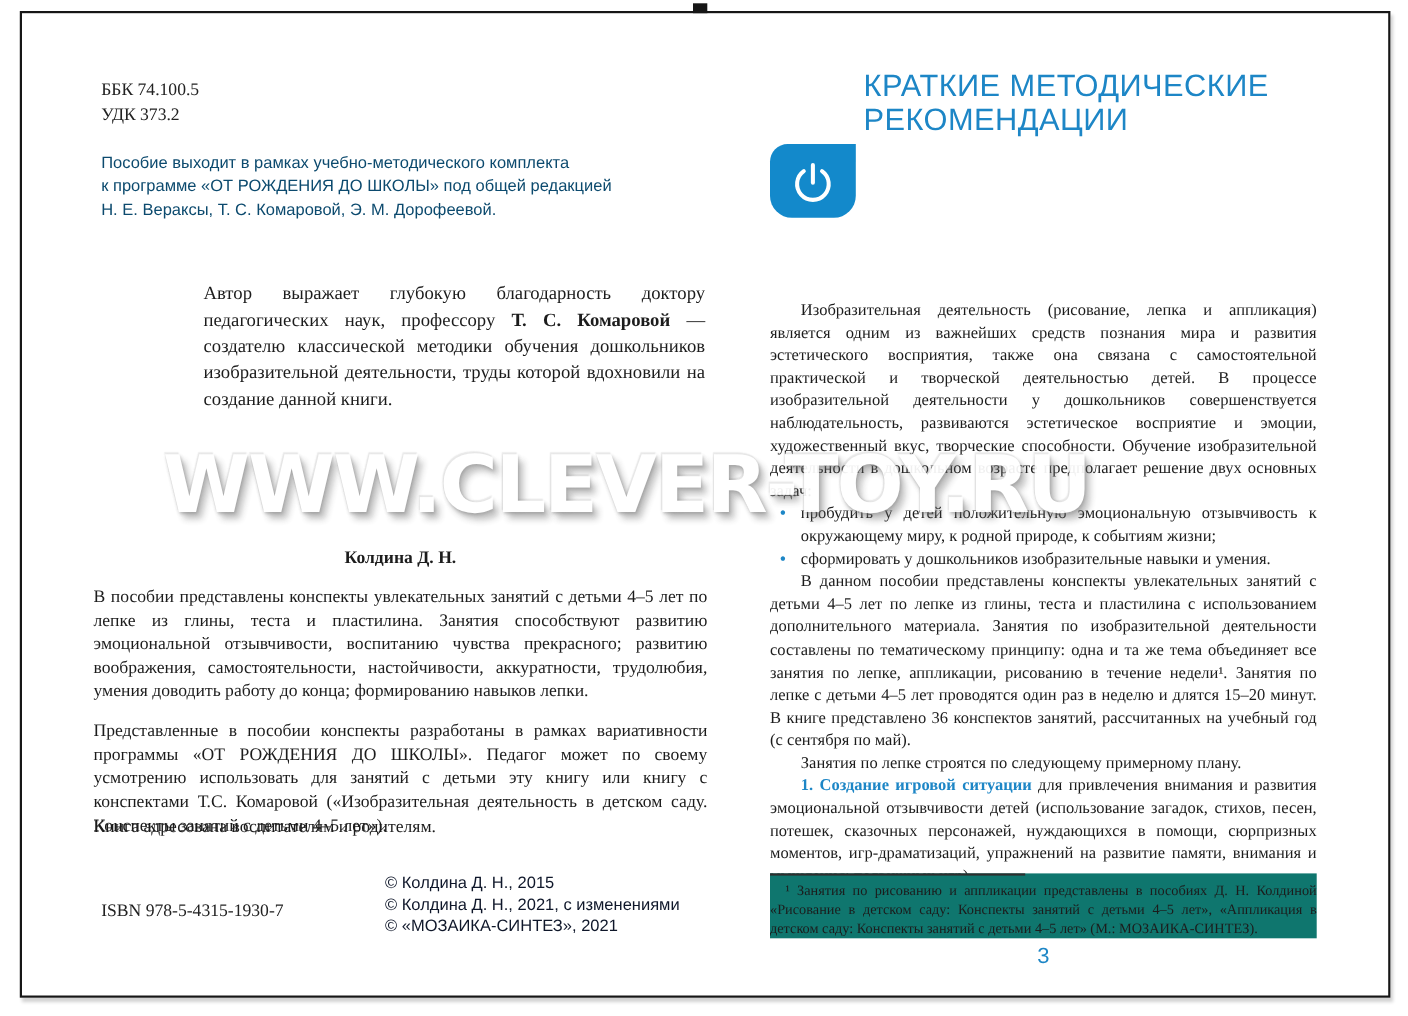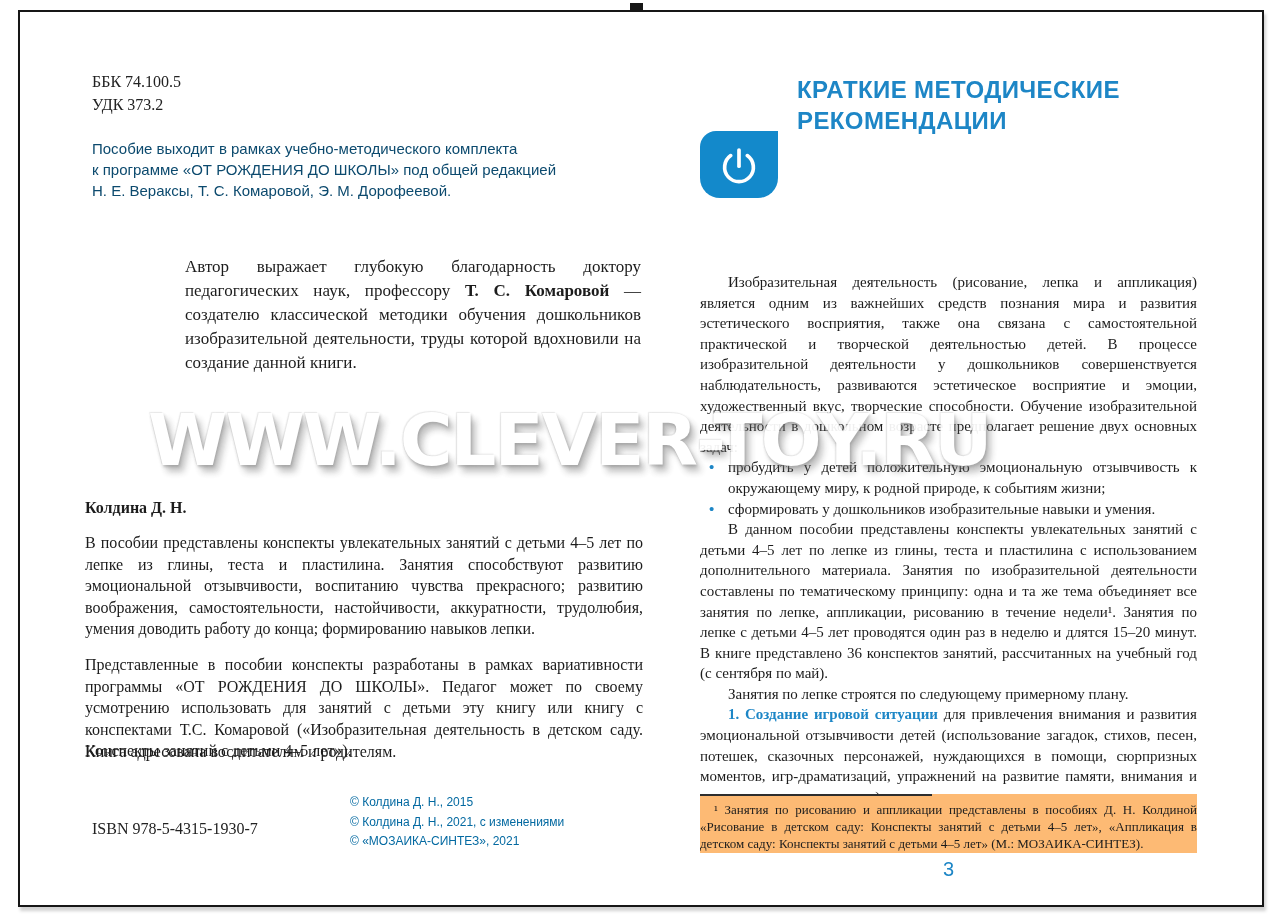--- a/index.html
+++ b/index.html
@@ -23,34 +23,34 @@
     position:absolute; left:92px; top:138px;
     font-family:"Liberation Sans", sans-serif; font-size:15px; line-height:21px;
     color:#0c4a6e; white-space:pre-line;
   }
   .ack {
     position:absolute; left:185px; top:255px; width:456px; margin:0;
     font-size:17px; line-height:24px; text-align:justify;
   }
   .bib { position:absolute; left:85px; top:497px; width:558px; font-size:16px; line-height:21.5px; }
   .bib p { margin:0; text-align:justify; }
-  .bib-author { font-weight:bold; }
+  .bib-author { font-weight:bold;text-align:center; }
   .ann { position:absolute; left:85px; width:558px; margin:0; font-size:16px; line-height:21.5px; text-align:justify; }
   .ann1 { top:532px; } .ann2 { top:654px; } .ann3 { top:741px; }
   .isbn { position:absolute; left:92px; top:820px; font-size:16px; color:#222; }
   .copyrights {
     position:absolute; left:350px; top:793px;
-    font-family:"Liberation Sans", sans-serif; font-size:12px; line-height:19.5px; color:#0369a1;
+    font-family:"Liberation Sans", sans-serif; font-size:15px; line-height:19.5px; color:#0f172a;
   }
 
   
   .chapter-title {
-    position:absolute; left:785px; top:62px; margin:12px; width:440px;
-    font-family:"Liberation Sans", sans-serif; font-weight:bold;
-    font-size:24px; line-height:31px; letter-spacing:0.4px;
+    position:absolute; left:785px; top:62px; margin:0; width:440px;
+    font-family:"Liberation Sans", sans-serif; font-weight:normal;
+    font-size:28px; line-height:31px; letter-spacing:0.4px;
     color:var(--accent-blue); white-space:pre-line;
   }
   .chapter-icon {
     position:absolute; left:700px; top:131px; width:78px; height:67px;
     background:var(--icon-blue); border-radius:16px 0 20px 20px;
     display:flex; align-items:center; justify-content:center;
   }
   .body-text {
     position:absolute; left:700px; top:272px; width:497px;
     font-size:15px; line-height:20.6px; text-align:justify;
@@ -58,21 +58,21 @@
   .body-text p { margin:0; }
   .indent { text-indent:28px; }
   .bullets { margin:0; padding:0; list-style:none; }
   .bullets li { position:relative; padding-left:28px; text-align:justify; }
   .bullets li::before {
     content:'\2022'; position:absolute; left:9px; top:0;
     color:var(--accent-blue); font-weight:bold;
   }
   .lead { font-weight:bold; color:var(--accent-blue); }
   .footnote {
-    position:absolute; left:700px; top:794px; width:497px; background:#fdba74; z-index:3;
+    position:absolute; left:700px; top:794px; width:497px; background:#0f766e; z-index:3;
   }
   .footnote-rule { width:232px; height:2px; background:#2e2e2e; margin-bottom:5px; }
   .footnote-text { margin:0; font-size:13px; line-height:17.2px; text-align:justify; text-indent:14px; }
   .page-number {
     position:absolute; left:700px; top:858px; width:497px; text-align:center;
     font-family:"Liberation Sans", sans-serif; font-size:20px; color:var(--accent-blue); z-index:3;
   }
 
   
   .watermark {

